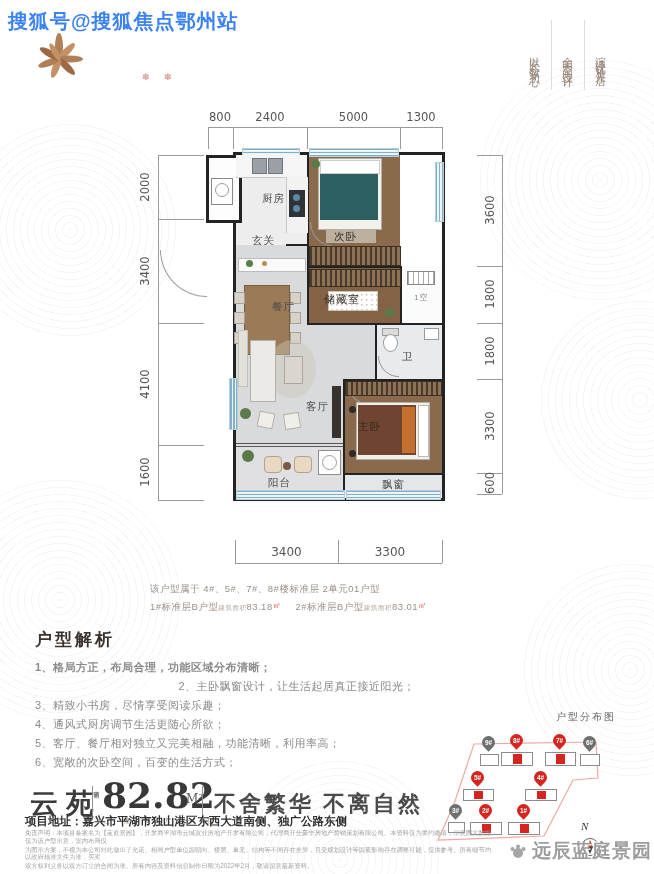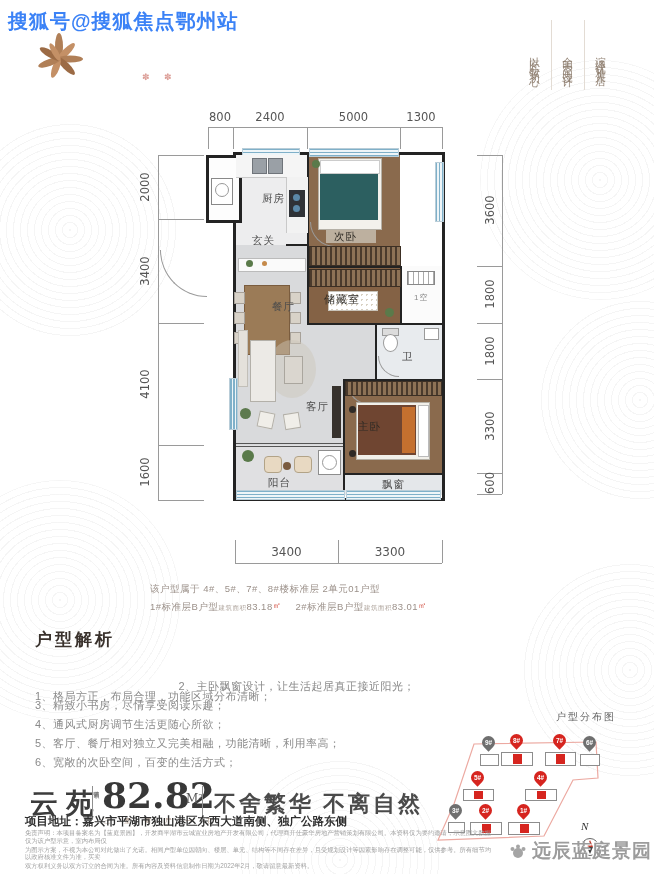--- a/index.html
+++ b/index.html
@@ -270,21 +270,21 @@
 </div>
 
 <div class="abs caption" style="top:583px;">该户型属于 4#、5#、7#、8#楼标准层 2单元01户型</div>
 <div class="abs caption" style="top:600px;">
   <span>1#标准层B户型</span><span class="cap-small">建筑面积</span><span>83.18</span><span class="cap-unit">㎡</span>
   <span style="display:inline-block;width:8px;"></span>
   <span>2#标准层B户型</span><span class="cap-small">建筑面积</span><span>83.01</span><span class="cap-unit">㎡</span>
 </div>
 
 <div id="an-title" class="abs">户型解析</div>
-<div class="abs an-item" style="top:689px;">1、格局方正，布局合理，功能区域分布清晰；</div>
+<div class="abs an-item" style="top:660px;font-weight:bold;">1、格局方正，布局合理，功能区域分布清晰；</div>
 <div class="abs an-item" style="top:679px;text-align:right;">2、主卧飘窗设计，让生活起居真正接近阳光；</div>
 <div class="abs an-item" style="top:698px;">3、精致小书房，尽情享受阅读乐趣；</div>
 <div class="abs an-item" style="top:717px;">4、通风式厨房调节生活更随心所欲；</div>
 <div class="abs an-item" style="top:736px;">5、客厅、餐厅相对独立又完美相融，功能清晰，利用率高；</div>
 <div class="abs an-item" style="top:755px;">6、宽敞的次卧空间，百变的生活方式；</div>
 
 <div id="sitemap" class="abs">
   <div id="sm-title">户型分布图</div>
   <svg width="224" height="160" style="position:absolute;left:0;top:0;">
     <path d="M44,40 L166,38 L168,74 L143,76 L114,132 L8,136 L24,100 Z" fill="none" stroke="#eca9a1" stroke-width="1.2"></path>

